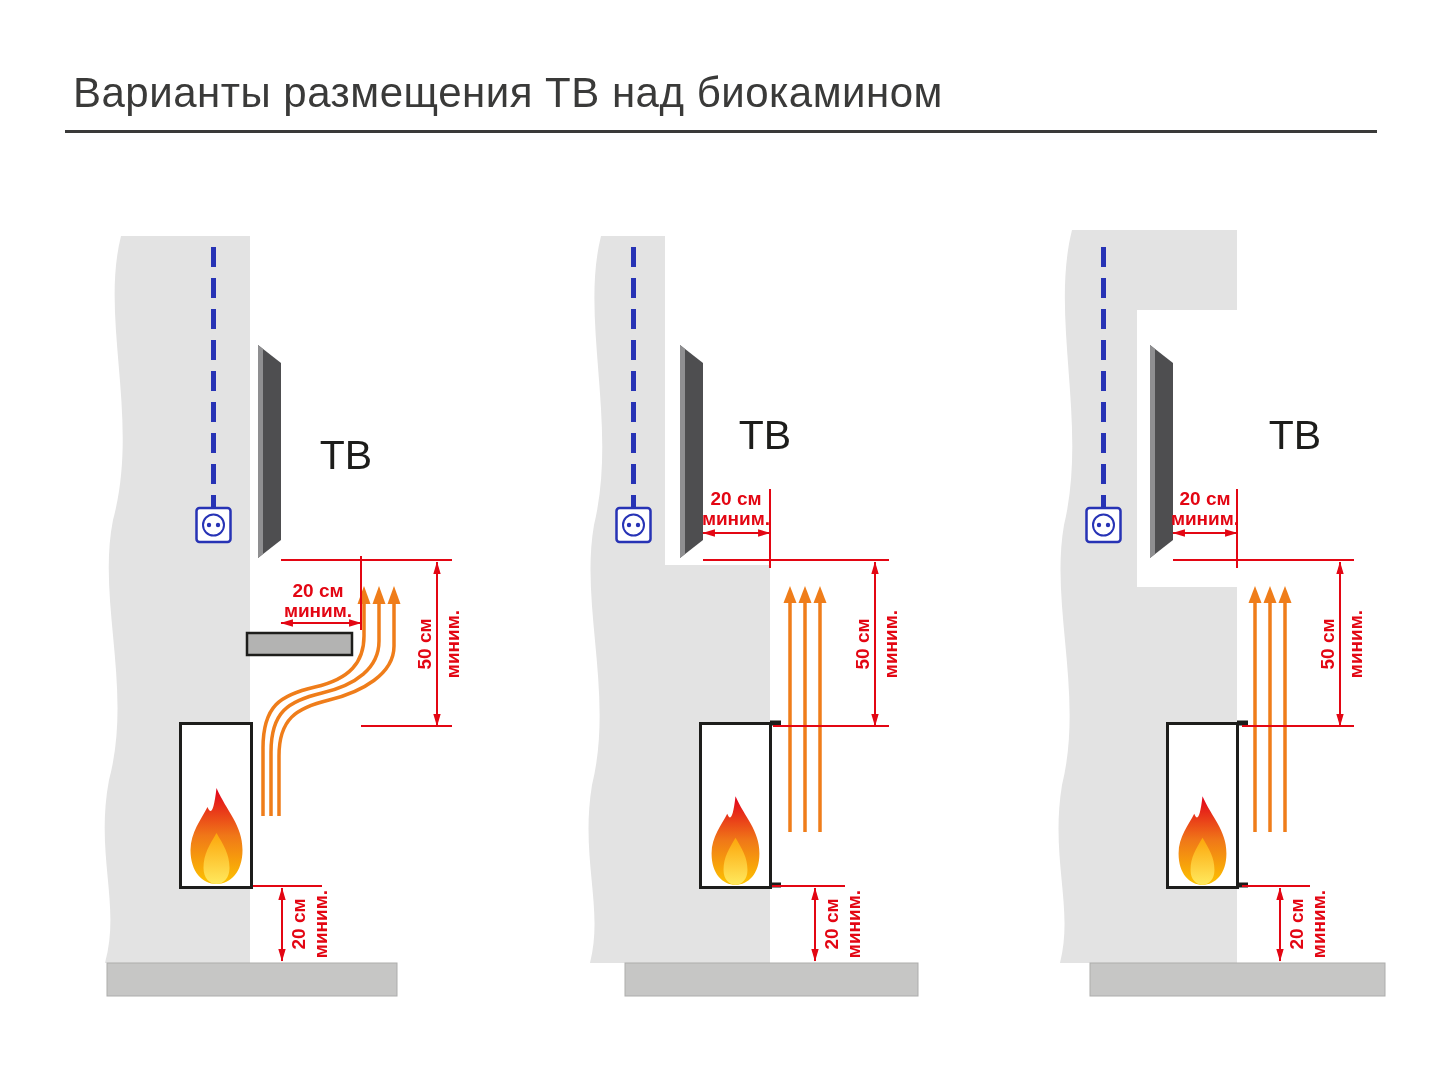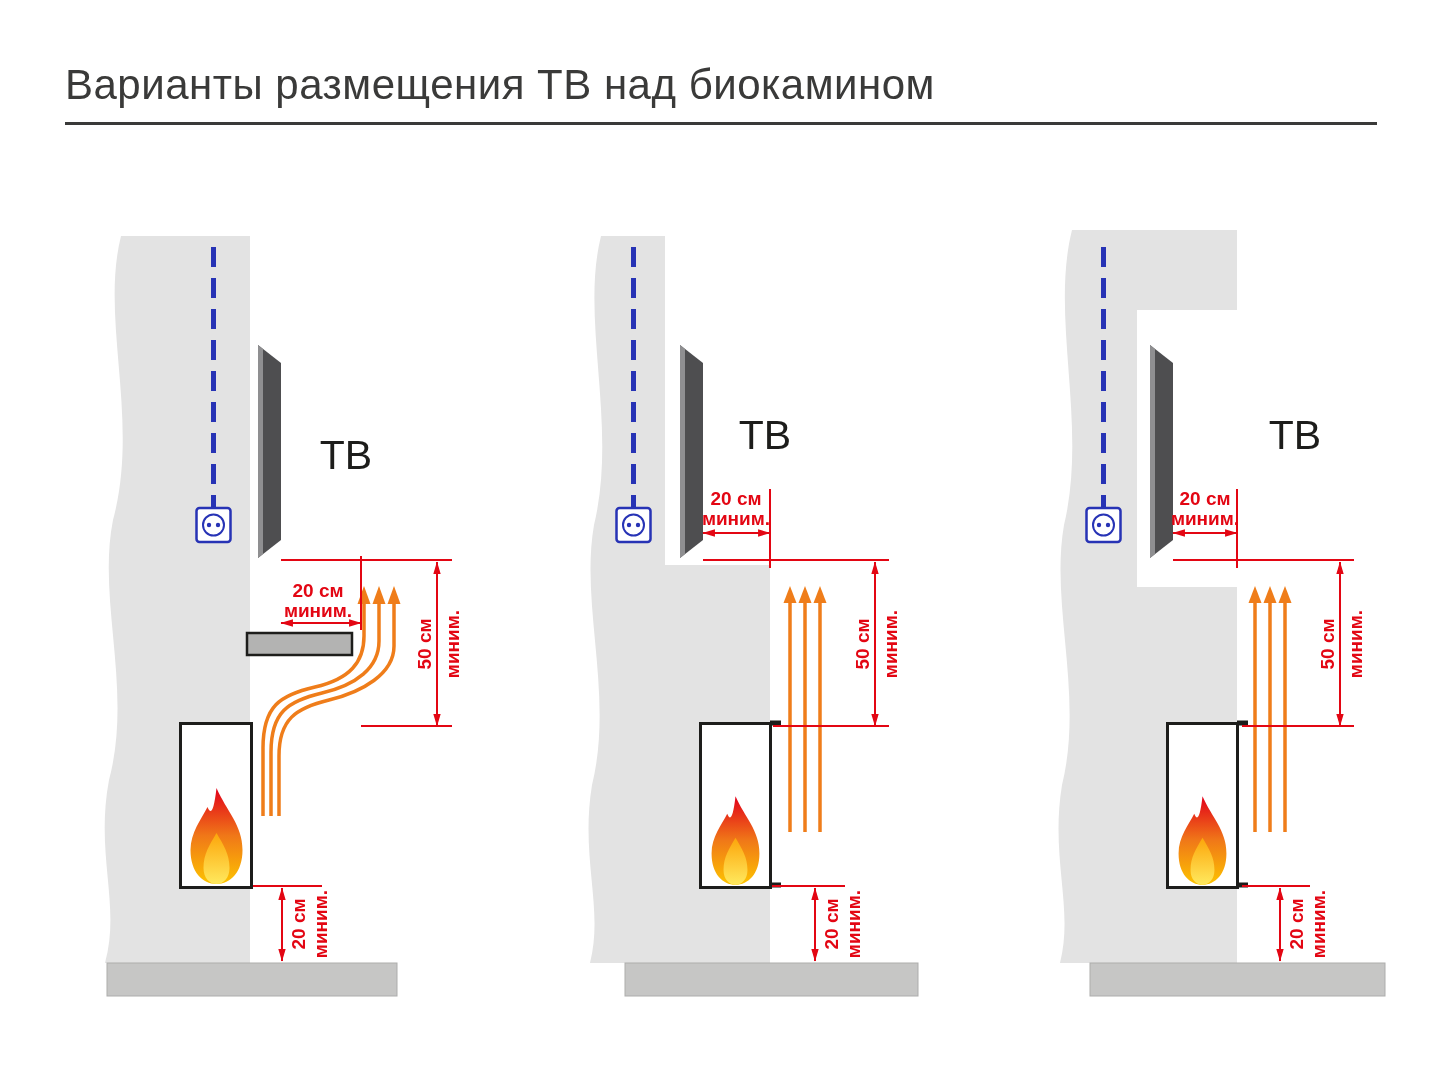--- a/index.html
+++ b/index.html
@@ -1,19 +1,19 @@
 <!DOCTYPE html>
 <html><head>
 <meta charset="utf-8">
 <style>
   html,body{margin:0;padding:0;background:#ffffff;}
   body{width:1440px;height:1080px;position:relative;overflow:hidden;
        font-family:"Liberation Sans",sans-serif;}
   .title-wrap{position:absolute;left:65px;top:62px;width:1312px;}
-  .title-wrap h1{margin:0;font-size:42px;font-weight:400;color:#3a3a39;
+  .title-wrap h1{margin:8px;font-size:42px;font-weight:400;color:#3a3a39;
                  letter-spacing:0.5px;line-height:1.1;}
   .title-underline{margin-top:14px;height:3px;background:#3a3a39;width:100%;}
   svg.canvas{position:absolute;left:0;top:0;}
   .wall{fill:#e3e3e3;}
   .floor{fill:#c6c6c5;stroke:#adadac;stroke-width:1;}
   .shelf{fill:#b3b3b2;stroke:#1d1d1b;stroke-width:2.5;}
   .firebox{fill:#ffffff;stroke:#1d1d1b;stroke-width:3;}
   .lip{fill:#1d1d1b;}
   .tv{fill:#4e4e50;}
   .tvback{fill:#8f8f91;}

